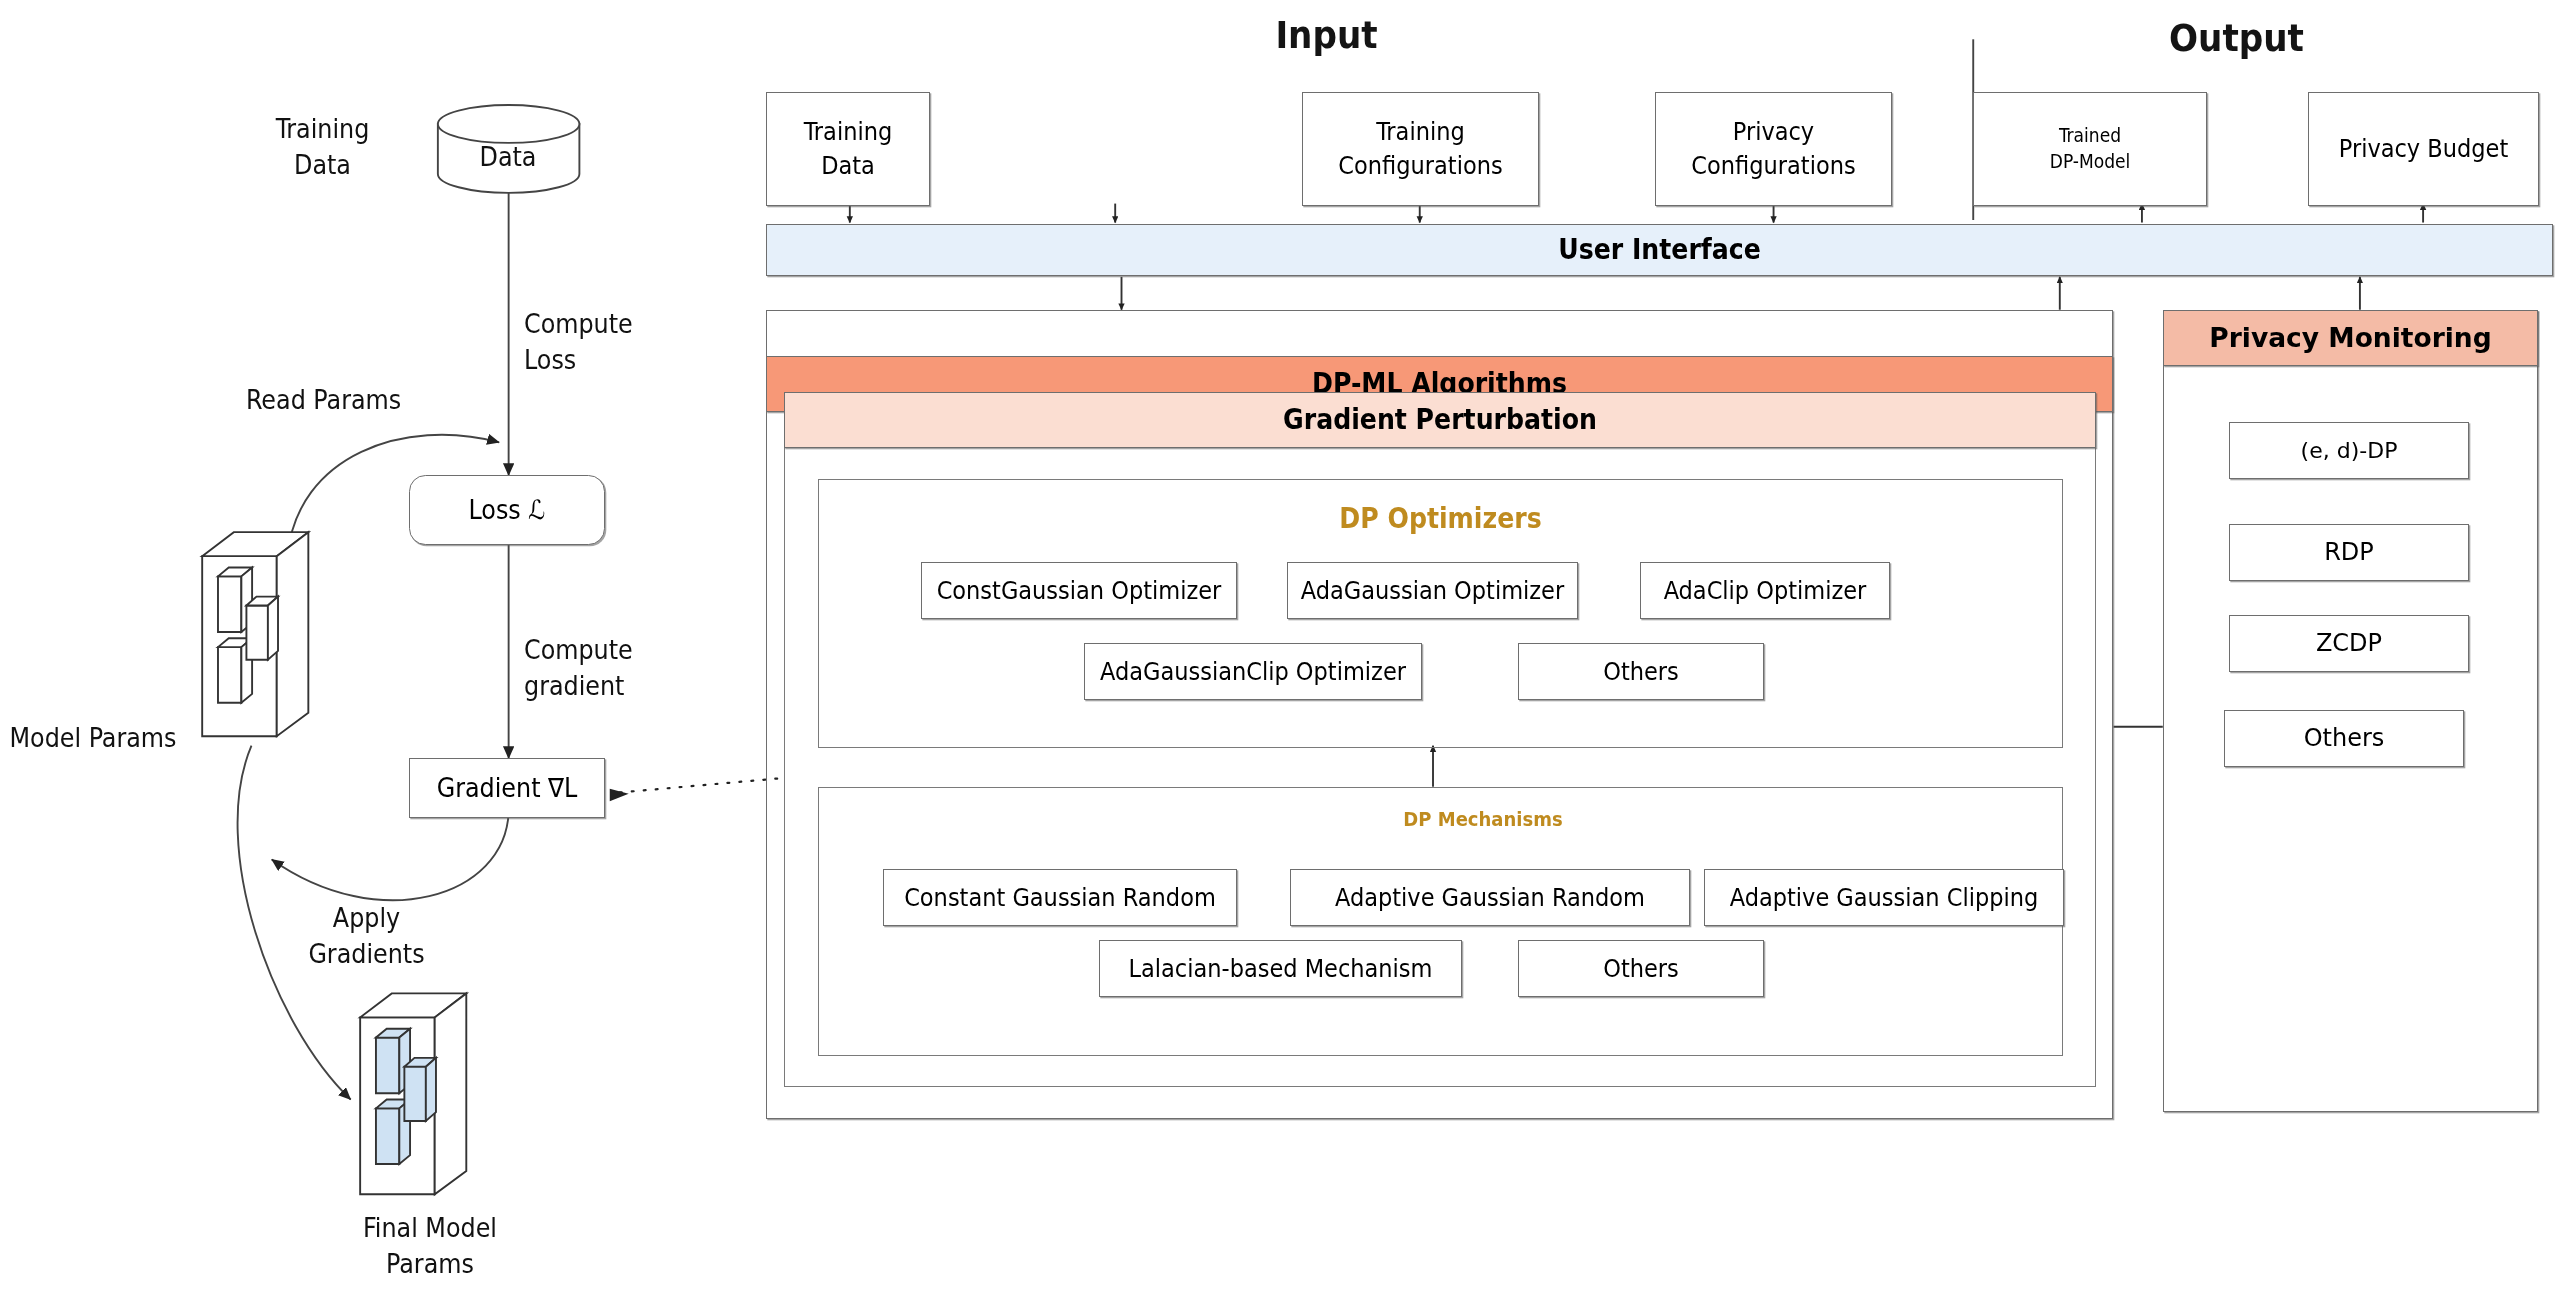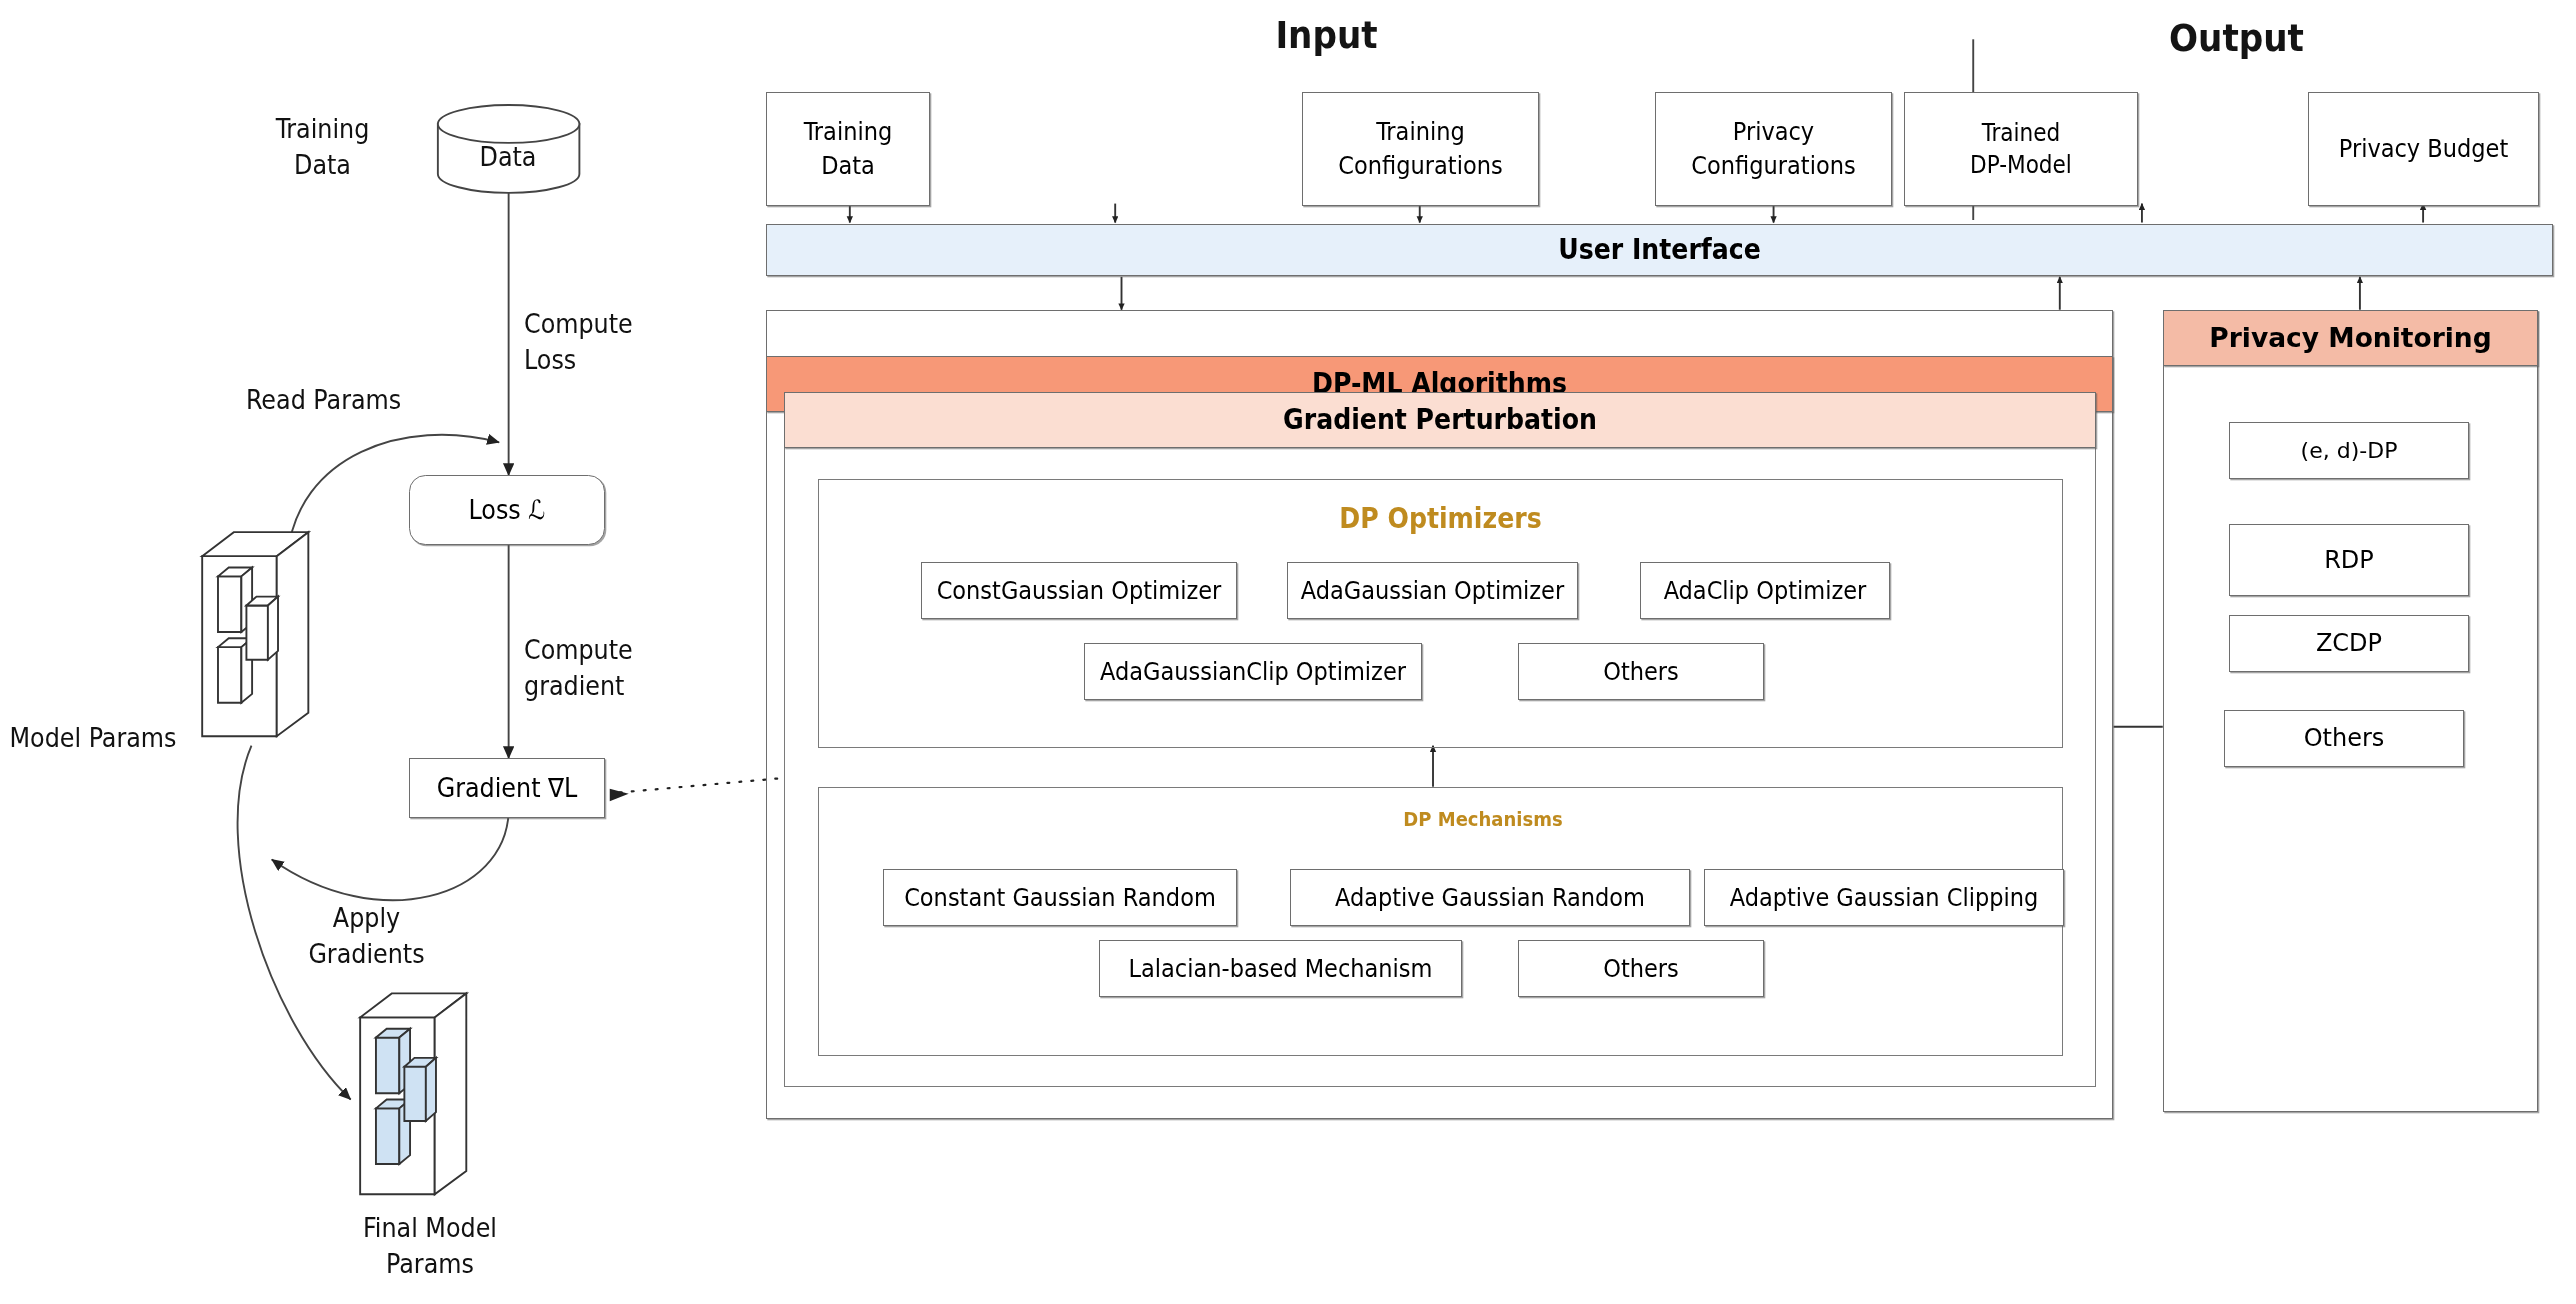--- a/index.html
+++ b/index.html
@@ -136,21 +136,21 @@
   <div class="title" style="left:1200px;top:12.6px;width:253px;font-size:38px;">Input</div>
   <div class="title" style="left:2110px;top:16px;width:253px;font-size:38px;">Output</div>
 
   <div class="node box" style="left:766px;top:92px;width:164px;height:114px;font-size:25px;white-space:pre-line;">Training
 Data</div>
   <div class="node box" style="left:1302px;top:92px;width:237px;height:114px;font-size:25px;white-space:pre-line;">Training
 Configurations</div>
   <div class="node box" style="left:1655px;top:92px;width:237px;height:114px;font-size:25px;white-space:pre-line;">Privacy
 Configurations</div>
 
-  <div class="node box" style="left:1904px;top:92px;width:234px;height:114px;font-size:24px;white-space:pre-line;">Trained
+  <div class="node box" style="left:1973px;top:92px;width:234px;height:114px;font-size:19px;white-space:pre-line;">Trained
 DP-Model</div>
   <div class="node box" style="left:2308px;top:92px;width:231px;height:114px;font-size:25px;white-space:pre-line;">Privacy Budget</div>
 
   <div class="node band band-ui" style="left:766px;top:224px;width:1787px;height:52px;font-size:28px;">User Interface</div>
 
   <div class="container" style="left:766px;top:310px;width:1347px;height:809px;"></div>
 
   <div class="node band band-dpml" style="left:766px;top:310px;width:1347px;height:56px;font-size:28px;margin-top:46px;">DP-ML Algorithms</div>
 
   <div class="plainframe" style="left:784px;top:392px;width:1312px;height:695px;"></div>
@@ -172,21 +172,21 @@
   <div class="node box" style="left:883px;top:869px;width:354px;height:57px;font-size:25px;">Constant Gaussian Random</div>
   <div class="node box" style="left:1290px;top:869px;width:400px;height:57px;font-size:25px;">Adaptive Gaussian Random</div>
   <div class="node box" style="left:1704px;top:869px;width:360px;height:57px;font-size:25px;">Adaptive Gaussian Clipping</div>
   <div class="node box" style="left:1099px;top:940px;width:363px;height:57px;font-size:25px;">Lalacian-based Mechanism</div>
   <div class="node box" style="left:1518px;top:940px;width:246px;height:57px;font-size:25px;">Others</div>
 
   <div class="container" style="left:2163px;top:310px;width:375px;height:802px;"></div>
   <div class="node band band-pm pmhead" style="left:2163px;top:310px;width:375px;height:56px;font-size:26.5px;">Privacy Monitoring</div>
 
   <div class="node box pmchip" style="left:2229px;top:422px;width:240px;height:57px;font-size:22px;">(e, d)-DP</div>
-  <div class="node box pmchip" style="left:2229px;top:524px;width:240px;height:72px;font-size:24px;">RDP</div>
+  <div class="node box pmchip" style="left:2229px;top:524px;width:240px;height:57px;font-size:24px;">RDP</div>
   <div class="node box pmchip" style="left:2229px;top:615px;width:240px;height:57px;font-size:24px;">ZCDP</div>
   <div class="node box pmchip" style="left:2224px;top:710px;width:240px;height:57px;font-size:24px;">Others</div>
 
   <div class="caption" style="left:445px;top:139px;width:126px;font-size:26.5px;">Data</div>
 
   <div class="caption" style="left:234px;top:111px;width:177px;font-size:26.5px;white-space:pre-line;">Training
 Data</div>
 
   <div class="caption" style="left:524px;top:306px;width:190px;font-size:26.5px;white-space:pre-line;text-align:left;">Compute
 Loss</div>

